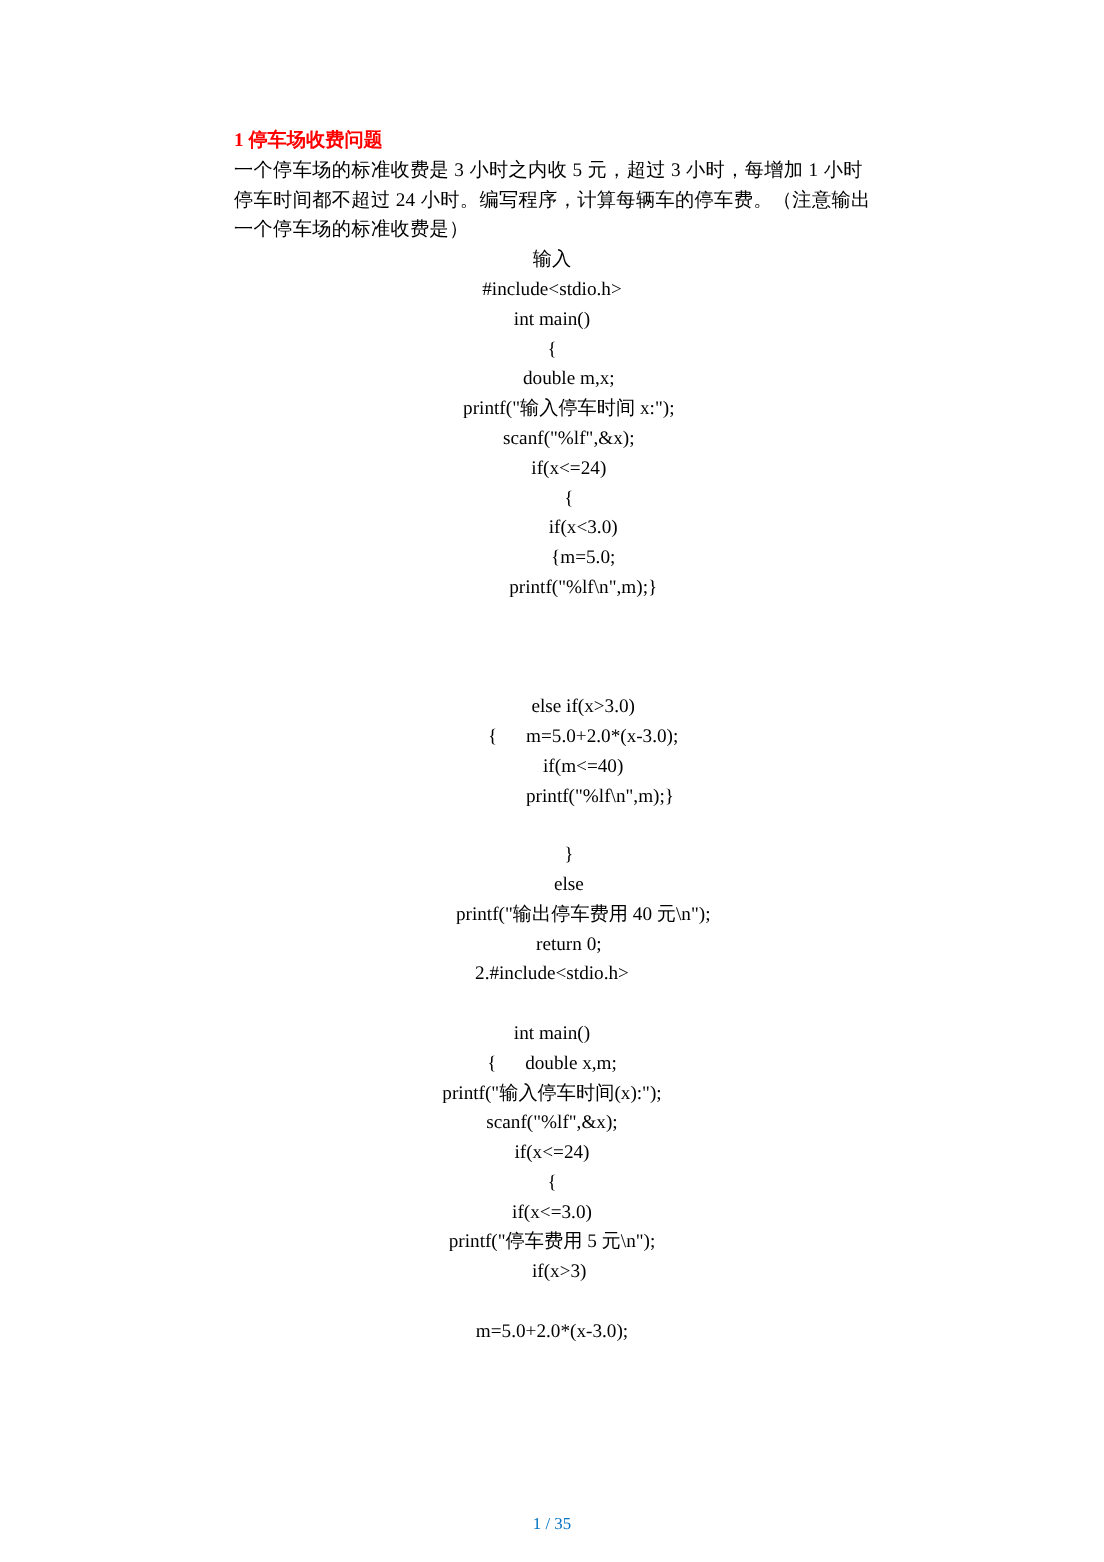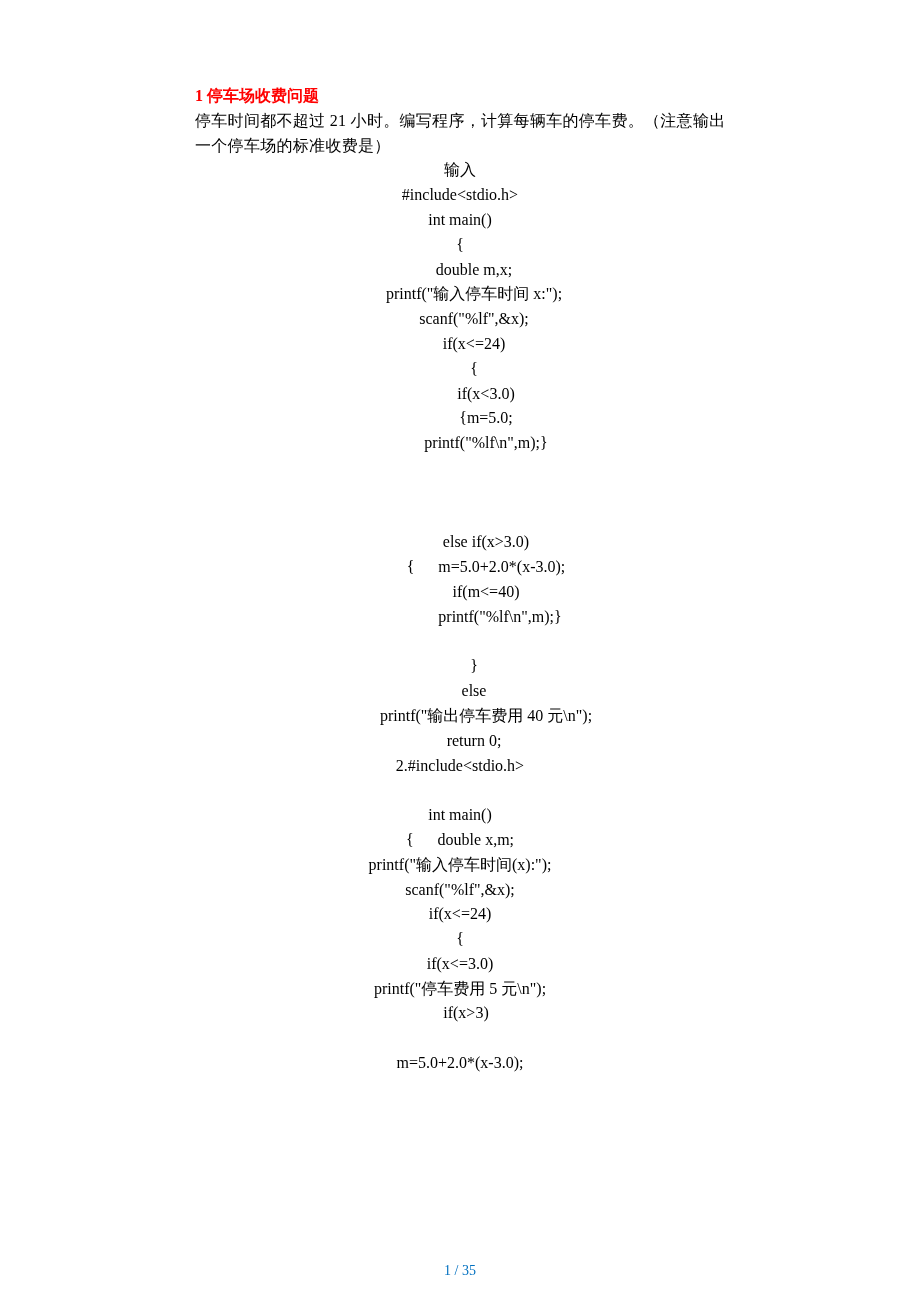--- a/index.html
+++ b/index.html
@@ -7,21 +7,21 @@
     background: #fff;
     font-family: "Times New Roman", "SimSun", serif;
     font-size: 16px;
     color: #000;
     line-height: 1.55;
   }
   .page {
     width: 920px;
     min-height: 1302px;
     box-sizing: border-box;
-    padding: 84px 130px 40px 130px;
+    padding: 106px 130px 40px 130px;
     position: relative;
   }
   .title {
     color: #ff0000;
     font-family: "SimSun", serif;
     font-weight: bold;
     margin-left: 65px;
   }
   .problem {
     font-family: "SimSun", serif;
@@ -47,21 +47,22 @@
   }
 </style>
 </head>
 <body>
 
 <div class="page">
 
   <div class="title">1 停车场收费问题</div>
 
   <div class="problem">
-    <span class="line">停车时间都不超过 21 小时。编写程序，计算每辆车的停车费。（注意输出</span>
+    <span class="line">一个停车场的标准收费是 3 小时之内收 5 元，超过 3 小时，每增加 1 小时</span>
+    <span class="line">停车时间都不超过 24 小时。编写程序，计算每辆车的停车费。（注意输出</span>
     <span class="line">一个停车场的标准收费是）</span>
   </div>
 
   <div class="code-block">输入
 #include&lt;stdio.h&gt;
 int main()
 {
        double m,x;
        printf("输入停车时间 x:");
        scanf("%lf",&amp;x);

